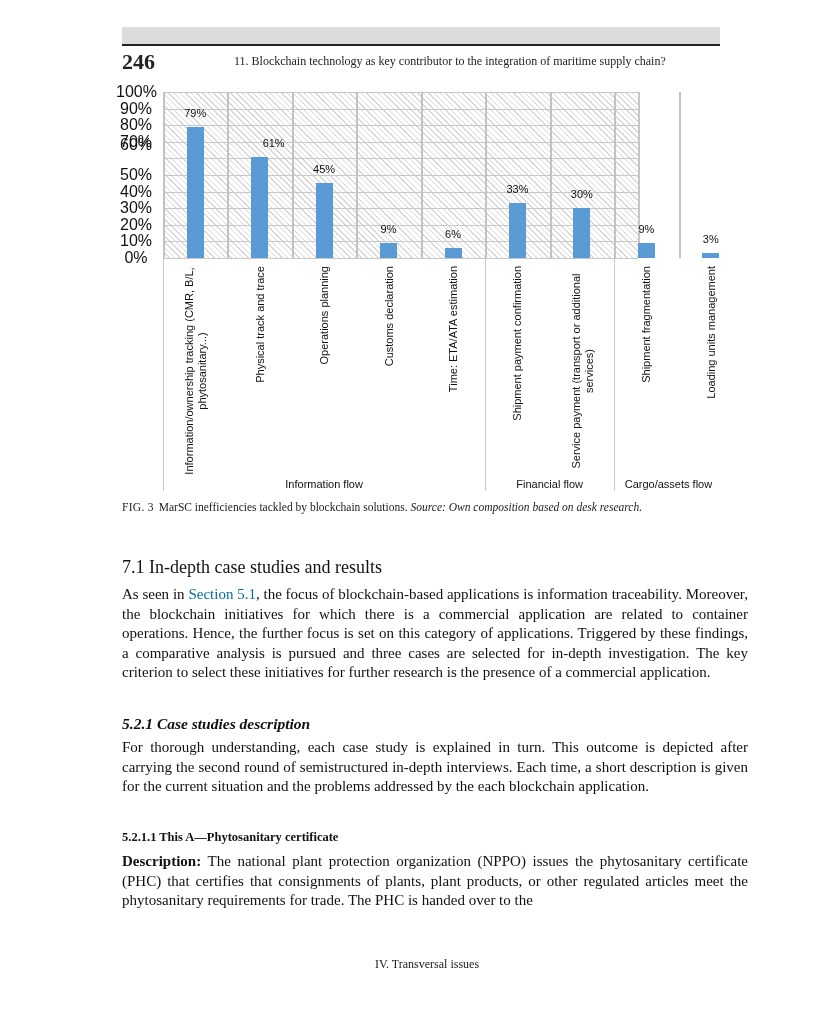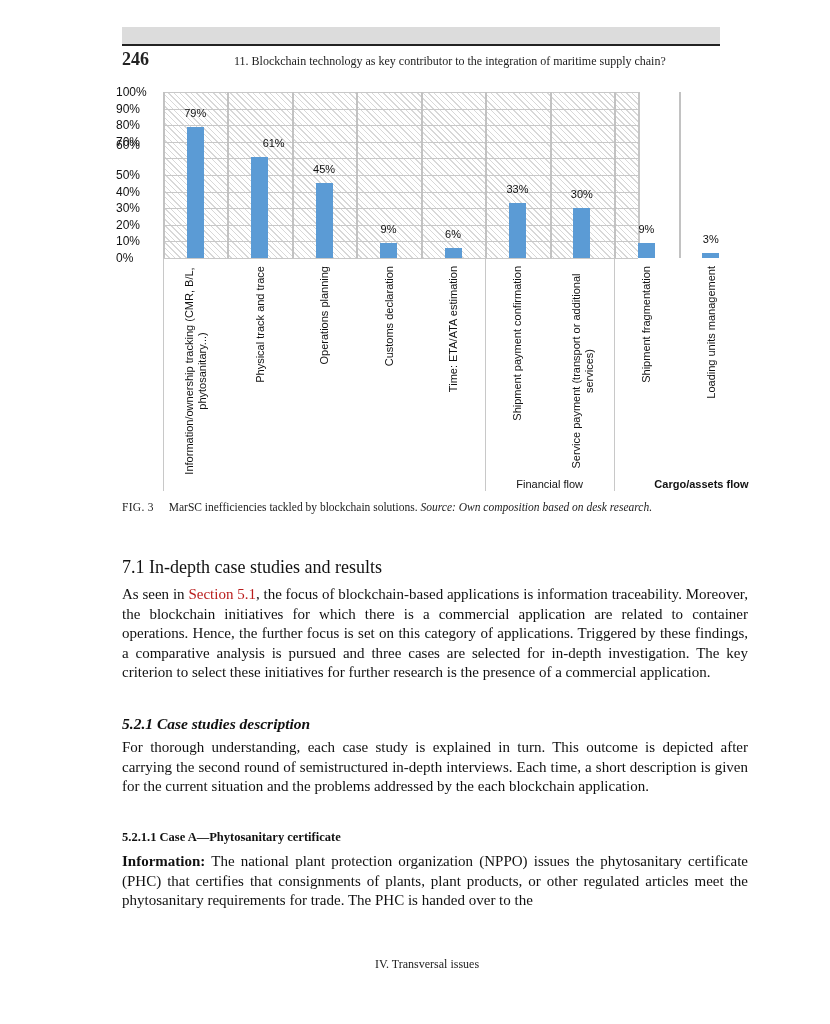--- a/index.html
+++ b/index.html
@@ -1,45 +1,45 @@
 <!DOCTYPE html>
 <html><head>
 <meta charset="utf-8">
 <style>
   html, body { margin:0; padding:0; background:#ffffff; }
   body { width:830px; height:1024px; position:relative; overflow:hidden; font-family:"Liberation Serif", "DejaVu Serif", serif; color:#111; }
   .topband { position:absolute; left:122px; top:27px; width:598px; height:17px; background:#dcdcdc; }
   .topline { position:absolute; left:122px; top:44px; width:598px; height:2px; background:#222; }
-  .page-num { position:absolute; left:122px; top:49px; font-size:18px; font-weight:bold; color:#222; }
+  .page-num { position:absolute; left:122px; top:49px; font-size:22px; font-weight:bold; color:#222; }
   .running-head { position:absolute; left:234px; top:54px; font-size:12px; color:#222; }
 
   
   .chart { position:absolute; left:0; top:0; width:830px; height:500px; font-family:"Liberation Sans", "DejaVu Sans", sans-serif; }
-  .ytick { position:absolute; width:40px; left:116px; text-align:left; font-size:12px; color:#111; line-height:12px; }
+  .ytick { position:absolute; width:40px; left:116px; text-align:center; font-size:16px; color:#111; line-height:12px; }
   .plot { position:absolute; left:163px; top:92px; width:477px; height:166px;
           background-color:#ffffff;
           background-image: repeating-linear-gradient(45deg, #d8d8d8 0px, #d8d8d8 1px, #ffffff 1px, #ffffff 4px);
           border-right:2px solid #c6c6c6; box-sizing:border-box; }
   .hgrid { position:absolute; left:0; width:100%; height:1px; background:#c8c8c8; }
   .vsep { position:absolute; top:0; width:2px; height:100%; background:#c2c2c2; }
   .bar { position:absolute; bottom:0; width:17px; background:#5b9bd5; }
   .bar-label { position:absolute; width:50px; text-align:center; font-size:11px; color:#111; }
   .cat-area { position:absolute; left:163px; top:258px; width:580px; height:235px; }
   .gsep { position:absolute; top:0; width:1px; height:233px; background:#c8c8c8; }
   .cat { position:absolute; top:8px; width:200px; height:40px; }
   .cat-inner { position:absolute; right:0; top:0; transform-origin:right top; transform:rotate(-90deg) translateY(-100%); width:200px; text-align:right; font-size:11px; line-height:13px; color:#111; }
   .group-label { position:absolute; top:220px; font-size:11px; color:#111; text-align:center; }
 
   .fig-caption { position:absolute; left:122px; top:501px; font-size:11.5px; color:#222; }
-  .fig-caption .fig { font-weight:normal; letter-spacing:0.3px; margin-right:12px; }
+  .fig-caption .fig { font-weight:normal; letter-spacing:0.3px; margin-right:2px; }
   .fig-caption .src { font-style:italic; }
 
   .h2 { position:absolute; left:122px; top:557px; font-size:18px; color:#111; }
   .para { position:absolute; left:122px; width:626px; font-size:15px; line-height:19.6px; text-align:justify; color:#111; }
-  .link { color:#b91c1c; }
+  .link { color:#0369a1; }
   .h3 { position:absolute; left:122px; top:715px; font-size:15.5px; font-style:italic; font-weight:bold; color:#111; }
   .h4 { position:absolute; left:122px; top:830px; font-size:12.5px; font-weight:bold; color:#111; }
   .footer { position:absolute; left:0; width:830px; top:957px; text-align:center; font-size:12px; color:#222;padding-left:12px; }
 </style>
 </head>
 <body>
 
 <div class="topband"></div>
 <div class="topline"></div>
 <div class="page-num">246</div>
@@ -121,35 +121,36 @@
       <div class="cat" style="left: 232.889px; width: 200px;">
         <div class="cat-inner" style="width: 210px; text-align: center;">Service payment (transport or additional services)</div>
       </div>
       <div class="cat" style="left: 290.333px; width: 200px;">
         <div class="cat-inner" style="width: 200px; text-align: right;">Shipment fragmentation</div>
       </div>
       <div class="cat" style="left: 354.778px; width: 200px;">
         <div class="cat-inner" style="width: 200px; text-align: right;">Loading units management</div>
       </div>
       <div class="gsep" style="left: 0px;"></div>
+      <div class="group-label" style="left: 0px; width: 322.222px;">Information flow</div>
       <div class="gsep" style="left: 322.222px;"></div>
       <div class="group-label" style="left: 322.222px; width: 128.889px;">Financial flow</div>
       <div class="gsep" style="left: 451.111px;"></div>
-      <div class="group-label" style="left: 474px; width: 128.889px; font-weight: bold;">Cargo/assets flow</div>
+      <div class="group-label" style="left: 441px; width: 128.889px;">Cargo/assets flow</div>
     </div>
 </div>
 
 <div class="fig-caption">
   <span class="fig">FIG. 3</span>
   <span>MarSC inefficiencies tackled by blockchain solutions.</span>
   <span class="src">Source: Own composition based on desk research.</span>
 </div>
 
 <div class="h2">7.1 In-depth case studies and results</div>
 <div class="para" style="top:585px;"><span>As seen in </span><span class="link">Section 5.1</span><span>, the focus of blockchain-based applications is information traceability. Moreover, the blockchain initiatives for which there is a commercial application are related to container operations. Hence, the further focus is set on this category of applications. Triggered by these findings, a comparative analysis is pursued and three cases are selected for in-depth investigation. The key criterion to select these initiatives for further research is the presence of a commercial application.</span></div>
 
 <div class="h3">5.2.1 Case studies description</div>
 <div class="para" style="top:738px;">For thorough understanding, each case study is explained in turn. This outcome is depicted after carrying the second round of semistructured in-depth interviews. Each time, a short description is given for the current situation and the problems addressed by the each blockchain application.</div>
 
-<div class="h4">5.2.1.1 Case A—Phytosanitary certificate</div>
-<div class="para" style="top:852px;"><b>Information:</b><span> The national plant protection organization (NPPO) issues the phytosanitary certificate (PHC) that certifies that consignments of plants, plant products, or other regulated articles meet the phytosanitary requirements for trade. The PHC is handed over to the</span></div>
+<div class="h4">5.2.1.1 This A—Phytosanitary certificate</div>
+<div class="para" style="top:852px;"><b>Description:</b><span> The national plant protection organization (NPPO) issues the phytosanitary certificate (PHC) that certifies that consignments of plants, plant products, or other regulated articles meet the phytosanitary requirements for trade. The PHC is handed over to the</span></div>
 
 <div class="footer">IV. Transversal issues</div>
 
 </body></html>

